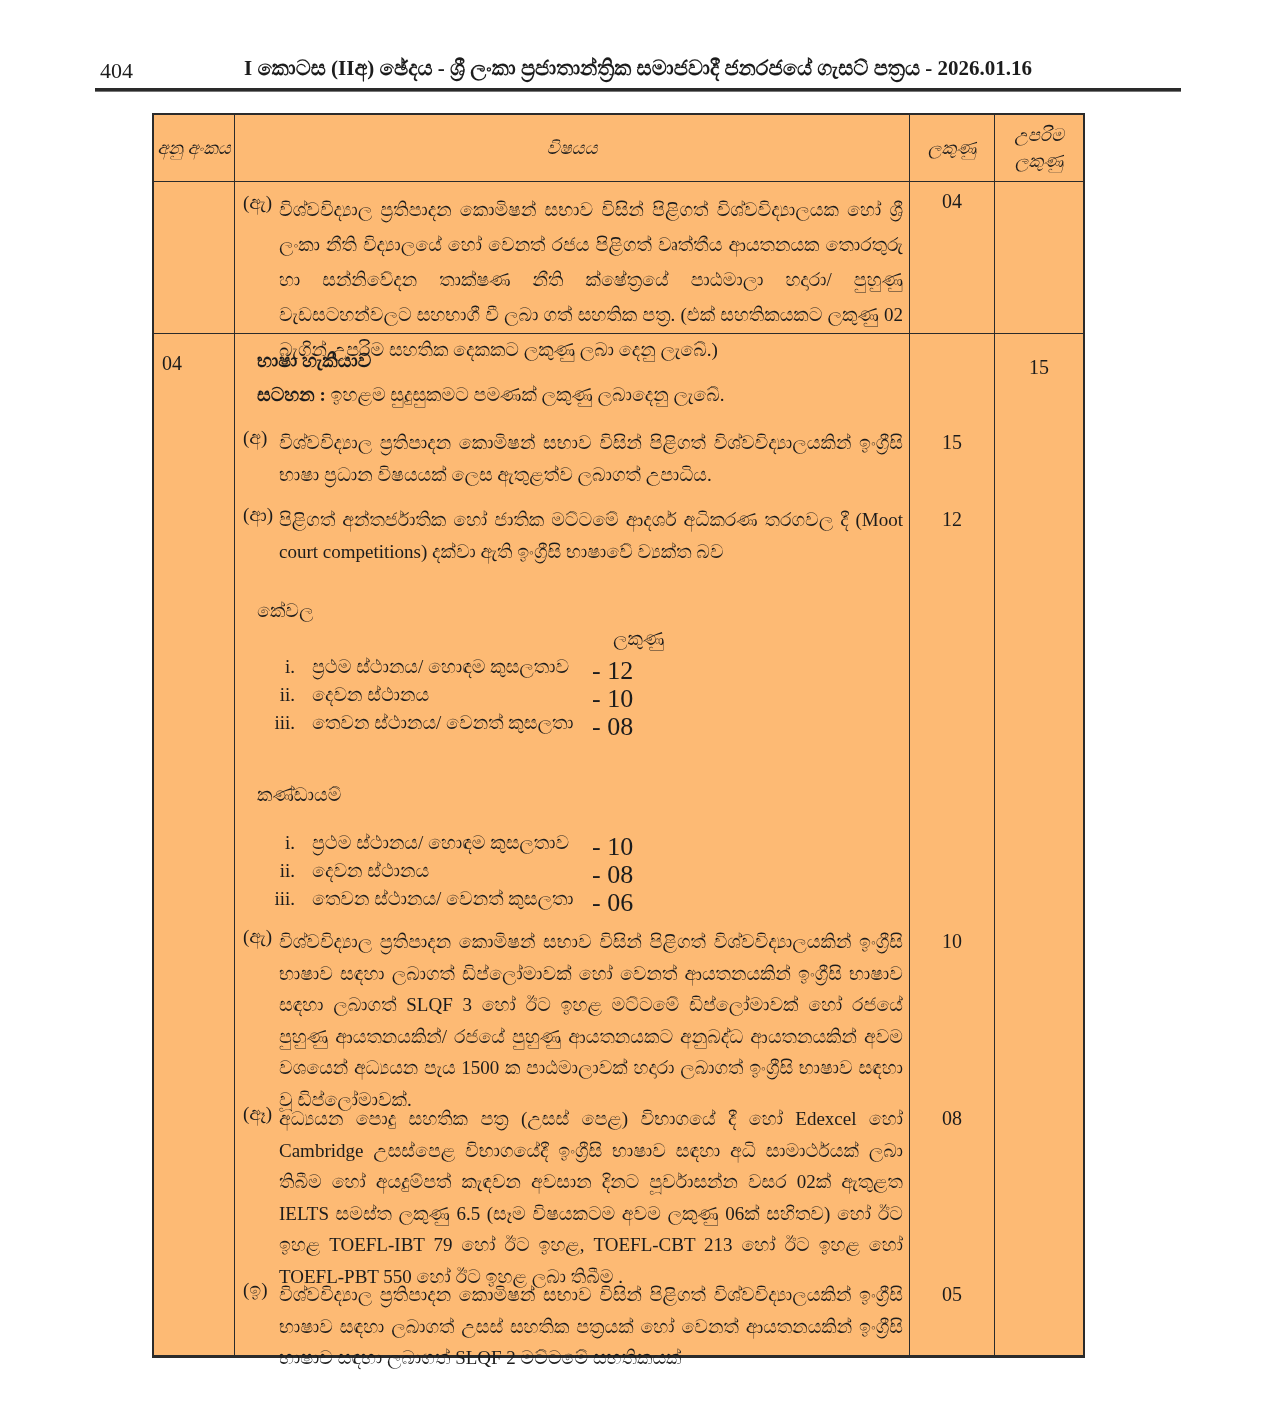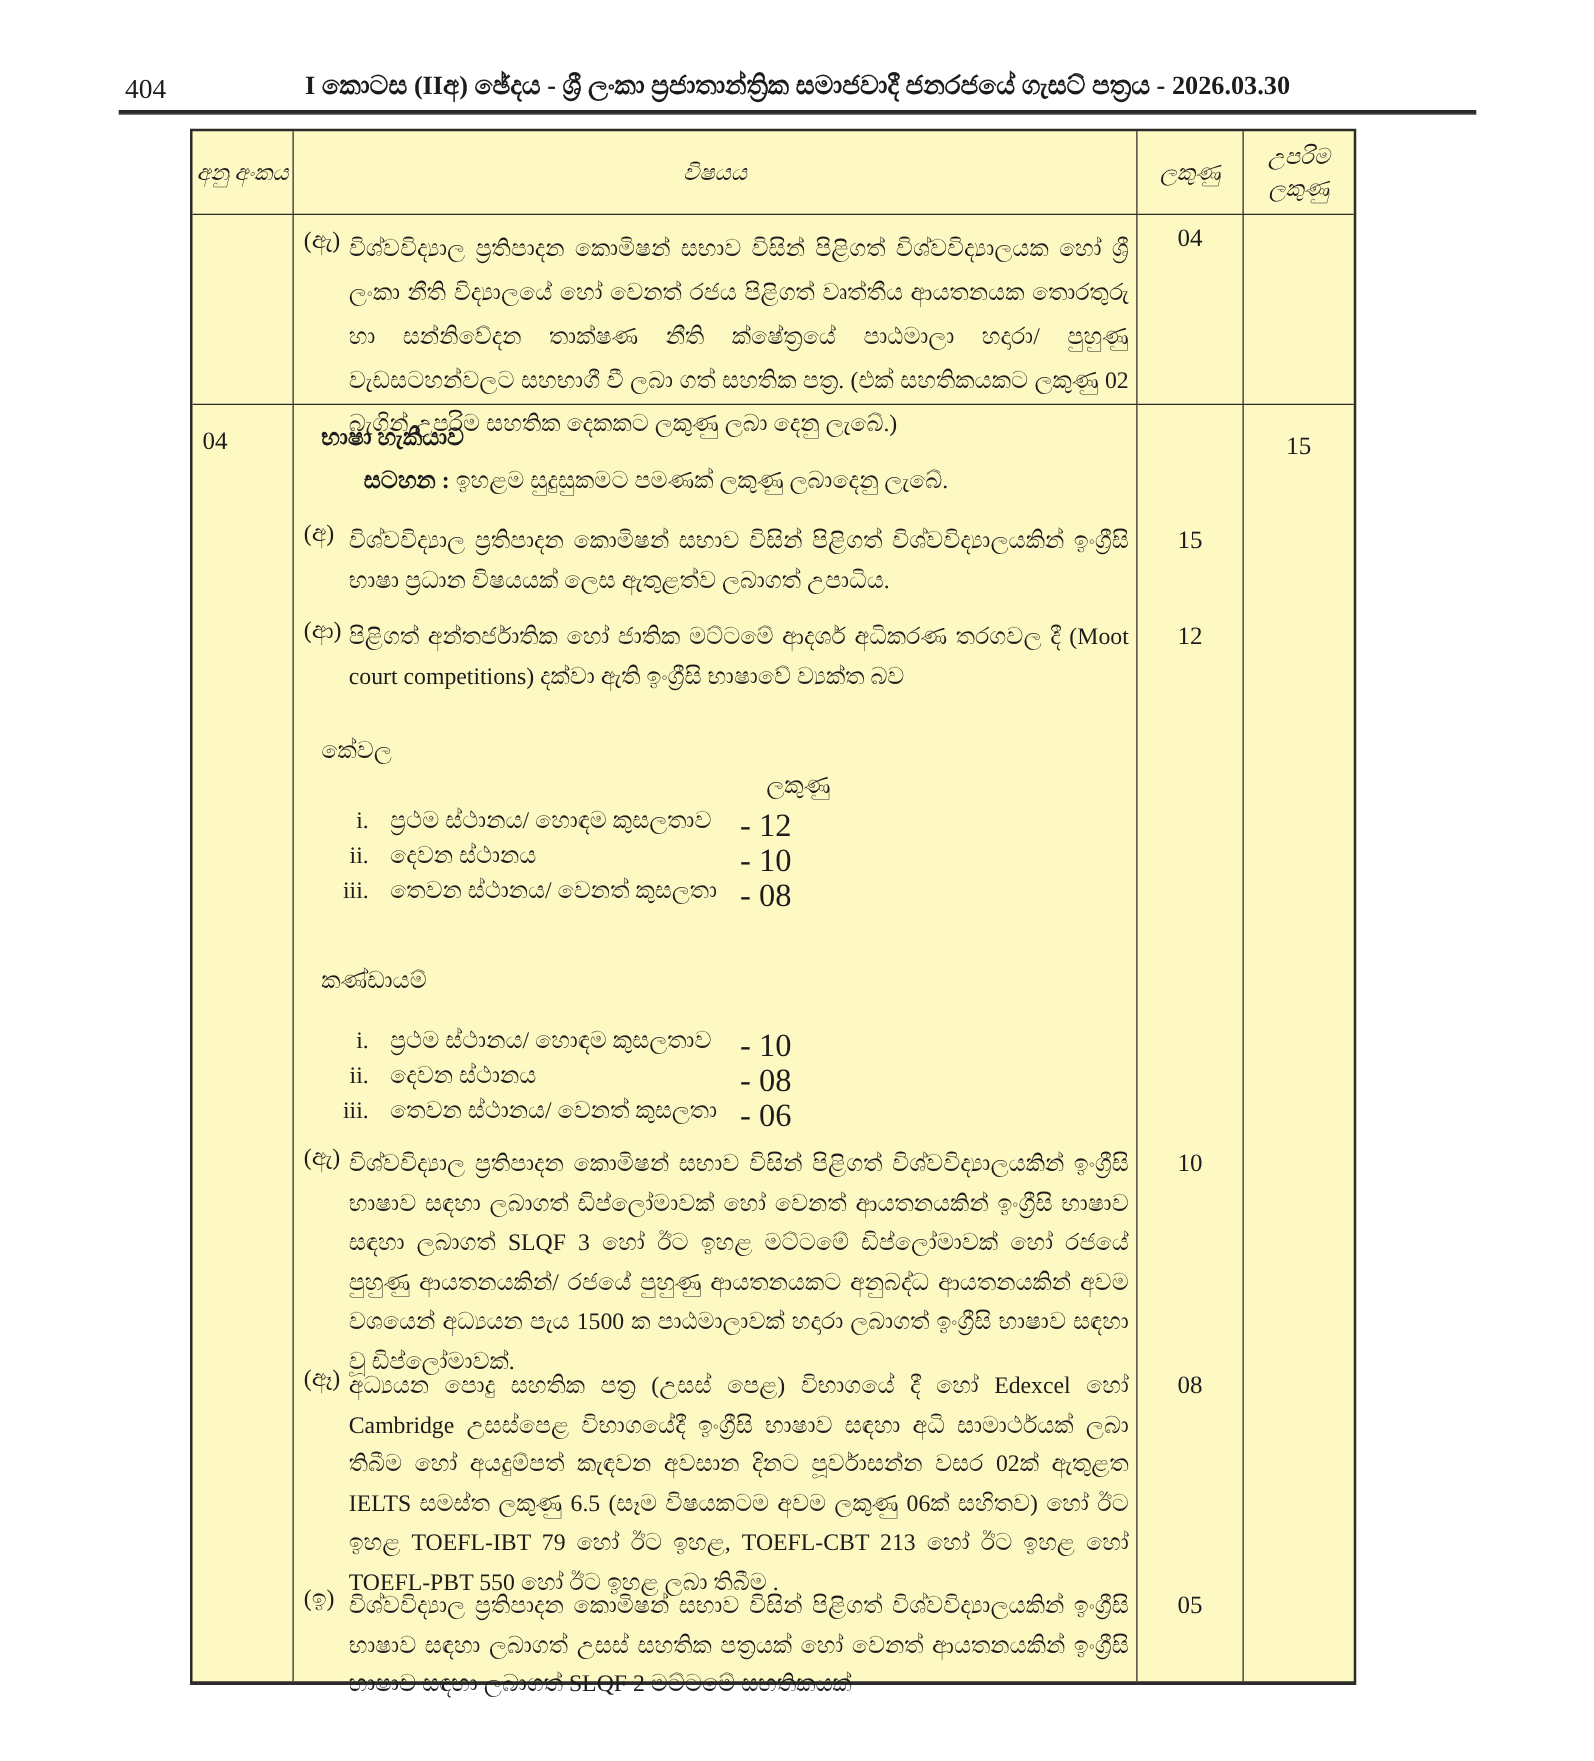--- a/index.html
+++ b/index.html
@@ -4,58 +4,58 @@
 <style>
   * { margin:0; padding:0; box-sizing:border-box; }
   html,body { width:1275px; height:1409px; background:#ffffff; }
   body { font-family:"Liberation Serif","DejaVu Serif",serif; color:#1c1c1c; position:relative; }
 
   .page-header { position:absolute; top:56px; left:95px; width:1086px; height:30px;font-family:Liberation Serif, serif; }
   .page-number { position:absolute; left:5px; top:2px; font-size:22px; }
   .gazette-title { position:absolute; left:0; right:0; text-align:center; font-weight:bold; font-size:21px; }
   .header-rule { position:absolute; top:88px; left:95px; width:1086px; height:4px; background:#2a2a2a; border-bottom:1px solid #777; }
 
-  .doc-table { position:absolute; left:152px; top:103px; display:grid;
+  .doc-table { position:absolute; left:152px; top:113px; display:grid;
                grid-template-columns:81px 675px 85px 88px;
                grid-template-rows:67px 152px 1021px;
-               border:2px solid #2b2b2b; border-bottom-width:3px; background:#fef9c3; }
+               border:2px solid #2b2b2b; border-bottom-width:3px; background:#fdba74; }
   .cell { position:relative; border-right:1px solid #2b2b2b; border-bottom:1px solid #2b2b2b; }
   .cell.last-col { border-right:none; }
   .cell.last-row { border-bottom:none; }
 
   .th { display:flex; align-items:center; justify-content:center; text-align:center;
         font-style:italic; font-size:18px; line-height:26px; }
 
   .serial { position:absolute; left:8px; top:18px; font-size:20px; }
 
   .item { position:absolute; left:0; right:6px; }
   .item-label { position:absolute; left:8px; top:0; font-size:19px; }
   .item-text { margin-left:44px; text-align:justify; font-size:19px; line-height:31.5px; }
   .rowA .item-text { line-height:35px; }
 
   .sec-heading { position:absolute; left:22px; font-weight:bold; font-size:19px; }
-  .sec-note { position:absolute; left:22px; font-size:19px;margin-left:34px; }
+  .sec-note { position:absolute; left:22px; font-size:19px; }
   .sec-note b { font-weight:bold; }
   .sub-heading { position:absolute; left:22px; font-size:19px; text-underline-offset:4px; }
   .marks-col-header { position:absolute; left:378px; font-size:19px; }
 
   .list-block { position:absolute; left:0; right:6px; }
   .lrow { position:relative; height:28px; font-size:19px; }
   .lno { position:absolute; left:18px; width:42px; text-align:right; font-size:19px; }
   .ltext { position:absolute; left:77px; white-space:nowrap; }
   .lval { position:absolute; left:357px; font-size:26px; }
 
   .mark { position:absolute; left:0; width:100%; text-align:center; font-size:20px; }
 </style>
 </head>
 <body>
 
 <div class="page-header">
   <span class="page-number">404</span>
-  <div class="gazette-title">I කොටස (IIඅ) ඡේදය - ශ්‍රී ලංකා ප්‍රජාතාන්ත්‍රික සමාජවාදී ජනරජයේ ගැසට් පත්‍රය - 2026.03.30</div>
+  <div class="gazette-title">I කොටස (IIඅ) ඡේදය - ශ්‍රී ලංකා ප්‍රජාතාන්ත්‍රික සමාජවාදී ජනරජයේ ගැසට් පත්‍රය - 2026.01.16</div>
 </div>
 <div class="header-rule"></div>
 
 <div class="doc-table">
 
   <div class="cell th">අනු අංකය</div>
   <div class="cell th">විෂයය</div>
   <div class="cell th">ලකුණු</div>
   <div class="cell th last-col">උපරිම ලකුණු</div>
 

